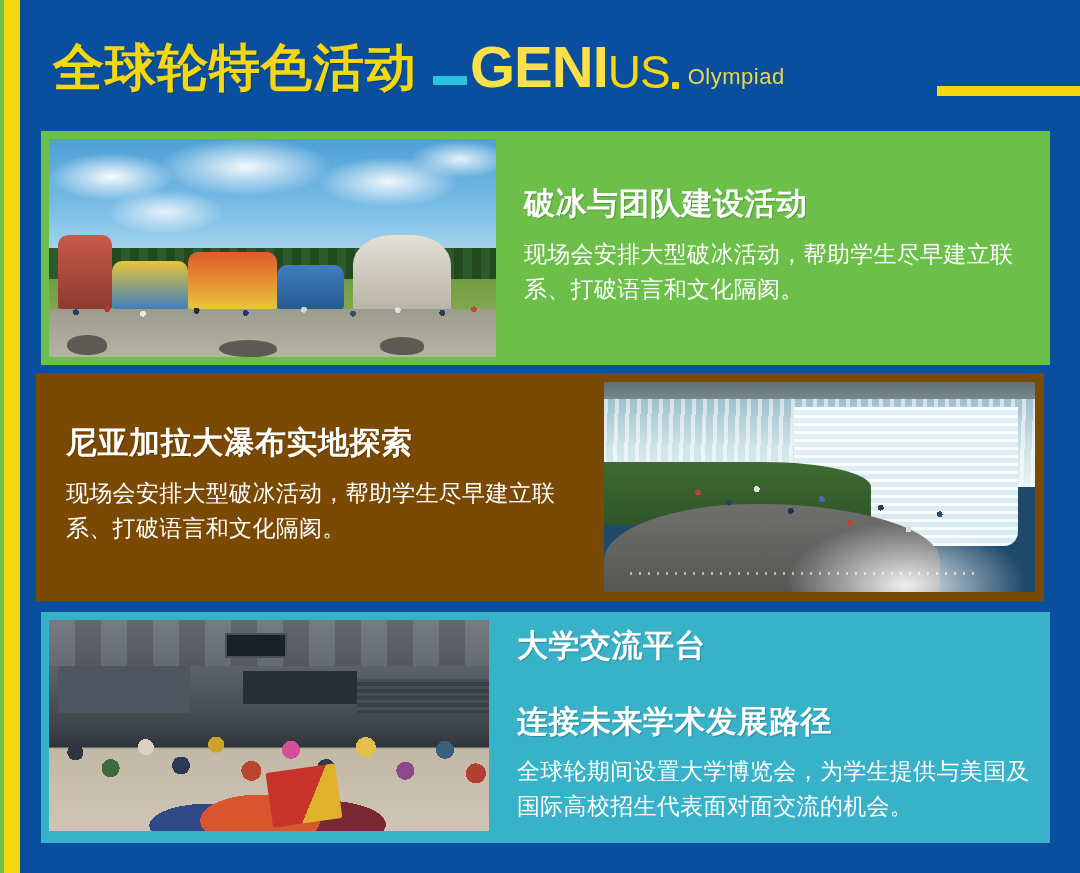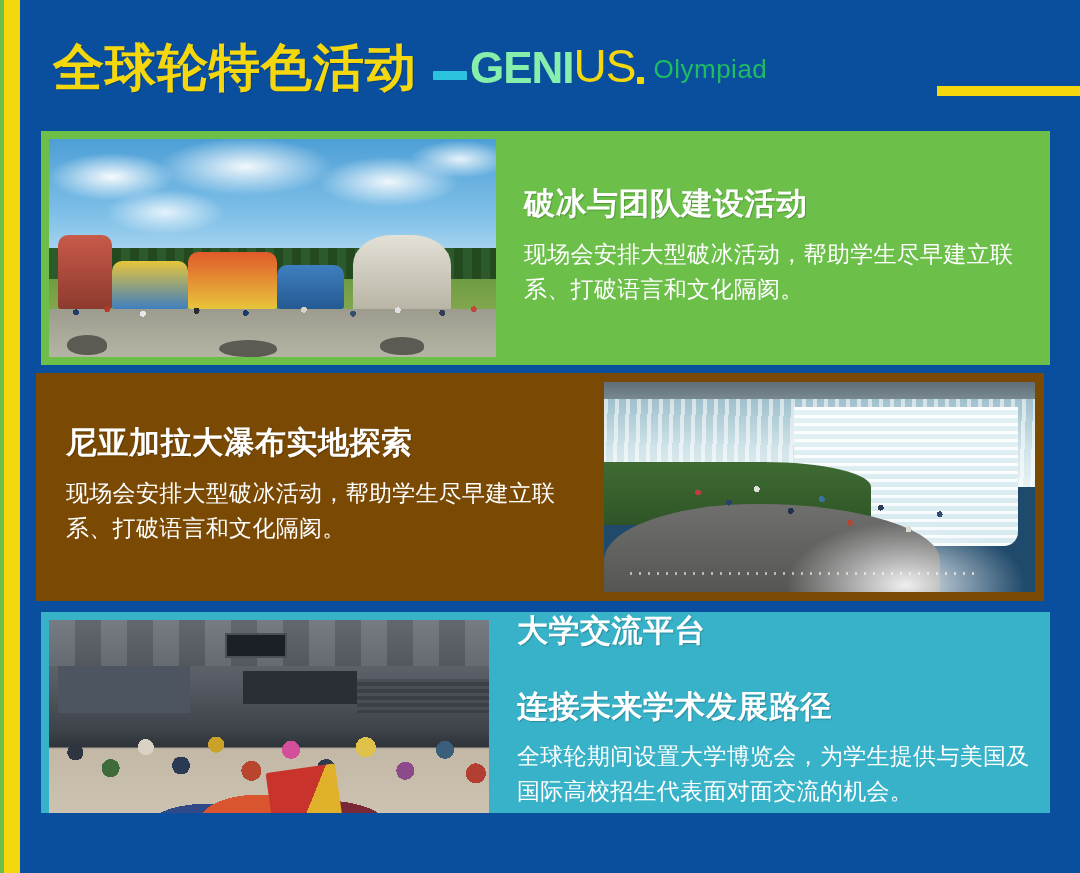--- a/index.html
+++ b/index.html
@@ -79,23 +79,23 @@
     display: inline-block;
     width: 34px;
     height: 9px;
     background: #2BC4DE;
     margin-right: 3px;
     margin-bottom: 7px;
     border-radius: 1px;
   }
 
   .logo-geni {
-    font-size: 44px;
+    font-size: 58px;
     font-weight: 700;
-    color: #86efac;
+    color: #fde047;
     letter-spacing: -1px;
     line-height: .85;
     font-stretch: condensed;
   }
 
   .logo-us {
     font-size: 46px;
     font-weight: 400;
     color: #F5D70E;
     letter-spacing: -1px;
@@ -105,23 +105,23 @@
   .logo-dot {
     display: inline-block;
     width: 7px; height: 7px;
     background: #F5D70E;
     margin-left: 2px;
     margin-bottom: 3px;
     border-radius: 1px;
   }
 
   .logo-olympiad {
-    font-size: 26px;
+    font-size: 22px;
     font-weight: 400;
-    color: #22c55e;
+    color: #fde047;
     letter-spacing: .5px;
     margin-left: 9px;
     margin-bottom: 2px;
     opacity: .93;
   }
 
   .header-rule {
     position: absolute;
     left: 937px;
     top: 86px;
@@ -132,21 +132,21 @@
 
   
   .card {
     position: absolute;
     display: flex;
     overflow: hidden;
   }
 
   .card-green  { left: 41px;  top: 131px; width: 1009px; height: 234px; background: #6CC04A; }
   .card-brown  { left: 36px;  top: 373px; width: 1008px; height: 228px; background: #7A4A05; }
-  .card-teal   { left: 41px;  top: 612px; width: 1009px; height: 201px; background: #37B2C8; }
+  .card-teal   { left: 41px;  top: 612px; width: 1009px; height: 231px; background: #37B2C8; }
 
   .card-media {
     position: relative;
     overflow: hidden;
     flex: none;
     background: #204a6b;
   }
 
   .card-body {
     flex: 1 1 auto;

